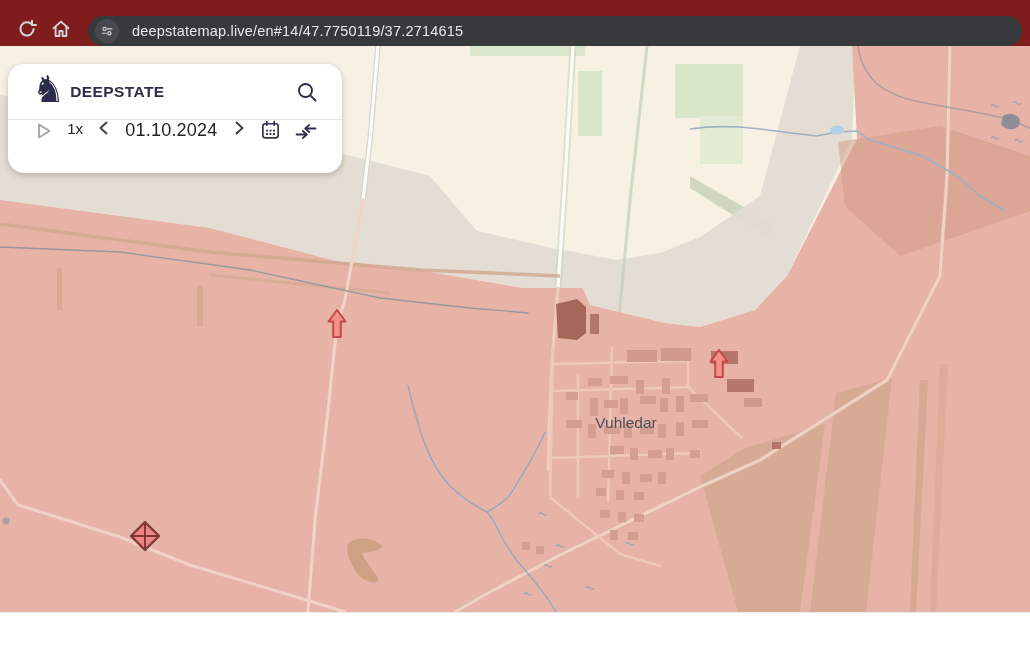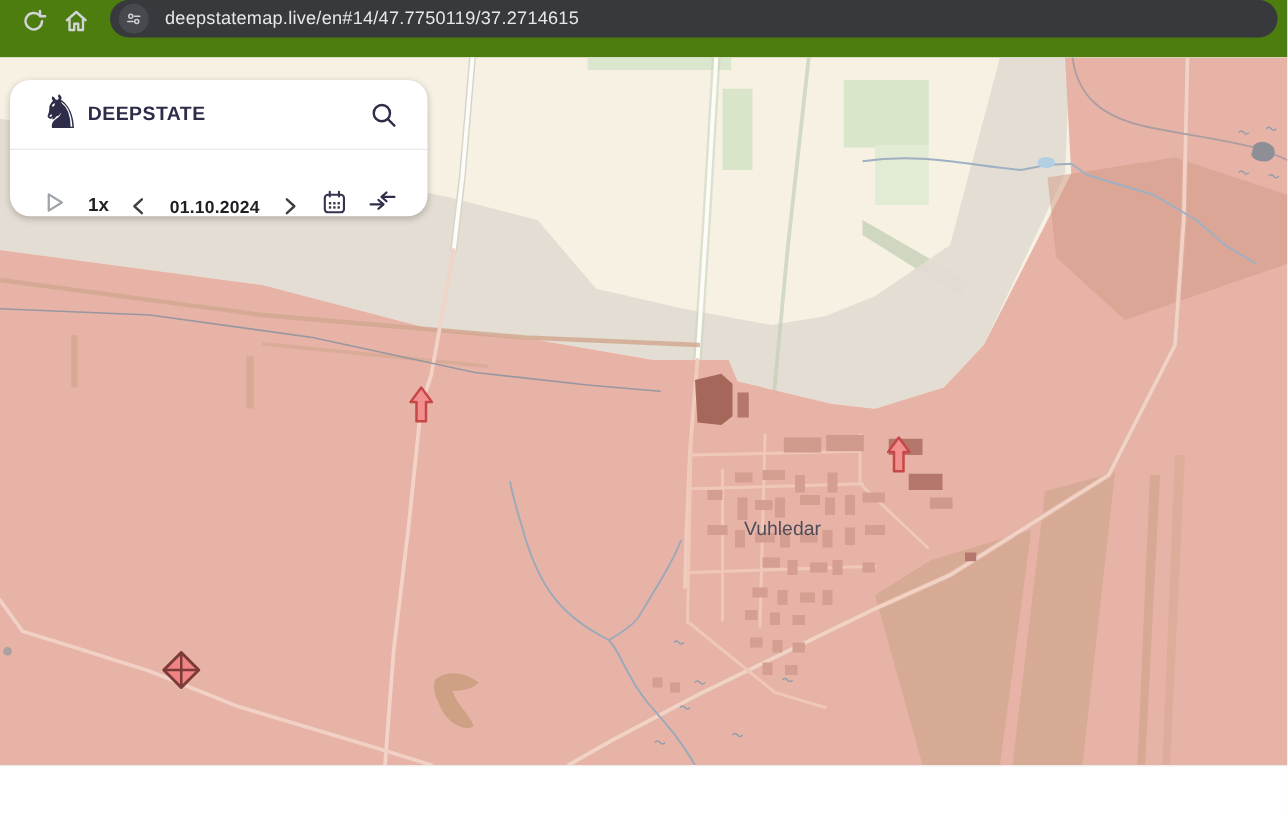--- a/index.html
+++ b/index.html
@@ -1,42 +1,42 @@
 <!DOCTYPE html>
 <html><head>
 <meta charset="utf-8">
 <style>
   html,body{margin:0;padding:0;background:#fff;}
   body{width:1030px;height:653px;font-family:"Liberation Sans",sans-serif;position:relative;overflow:hidden;}
 
   
-  .browser-bar{height:46px;background:#4d7c0f;display:flex;align-items:flex-start;padding:0 0 0 10px;box-sizing:border-box;}
+  .browser-bar{height:46px;background:#7f1d1d;display:flex;align-items:flex-end;padding:0 0 0 10px;box-sizing:border-box;}
   .nav-btn{width:34px;height:34px;display:flex;align-items:center;justify-content:center;border-radius:50%;flex:0 0 auto;cursor:pointer;}
   .nav-btn svg{display:block;}
   .omnibox{flex:1;height:30px;margin:0 8px 0 10px;background:#37393c;border-radius:15px;display:flex;align-items:center;padding:0 4px;box-sizing:border-box;}
   .tune-wrap{width:24px;height:24px;border-radius:50%;background:#46494d;display:flex;align-items:center;justify-content:center;margin-left:3px;flex:0 0 auto;}
   .url-text{color:#e6e8ea;font-size:14.5px;margin-left:13px;letter-spacing:.2px;white-space:nowrap;}
 
   
   .map-area{position:relative;width:1030px;height:566px;background:#f6f1e3;}
   .map-area svg.terrain{position:absolute;left:0;top:0;}
   .town-label{font-family:"Liberation Sans",sans-serif;font-size:15.5px;fill:#4e4e5a;}
 
   
   .ds-panel{position:absolute;left:8px;top:18px;width:334px;background:#ffffff;border-radius:16px;box-shadow:0 2px 6px rgba(0,0,0,.22);z-index:5;}
   .ds-header{height:55px;display:flex;align-items:center;padding:0 20px 0 24px;}
   .ds-logo{display:flex;align-items:center;cursor:pointer;}
   .knight{font-size:37px;line-height:36px;color:#2d2c49;margin-right:5px;margin-top:-4px;}
   .logo-text{display:flex;flex-direction:row;font-weight:700;font-size:15.5px;line-height:15px;color:#2d2c49;letter-spacing:.4px;}
   .search-btn{margin-left:auto;width:30px;height:30px;display:flex;align-items:center;justify-content:center;cursor:pointer;}
   .ds-divider{height:1px;background:#e8e8e6;}
-  .ds-controls{height:53px;display:flex;align-items:flex-end;justify-content:space-between;padding:0 24px;font-weight:bold;}
+  .ds-controls{height:53px;display:flex;align-items:flex-start;justify-content:space-between;padding:0 24px;}
   .ctl{display:flex;align-items:center;justify-content:center;cursor:pointer;border:none;background:none;padding:0;}
   .speed-label{font-size:15px;color:#1f2023;cursor:pointer;}
-  .date-label{font-size:14px;color:#1f2023;letter-spacing:.2px;cursor:pointer;}
+  .date-label{font-size:18px;color:#1f2023;letter-spacing:.2px;cursor:pointer;}
 
   .footer-strip{position:absolute;left:0;top:612px;width:1030px;height:41px;background:#ffffff;border-top:1px solid #ececec;box-sizing:border-box;}
 </style>
 </head>
 <body>
 
 <div class="browser-bar">
   <div class="nav-btn">
     <svg width="24" height="24" viewBox="0 0 24 24">
       <path d="M18.6,12 A6.6,6.6 0 1 1 16.8,7.4" fill="none" stroke="#d2d5d8" stroke-width="2" stroke-linecap="round"></path>

